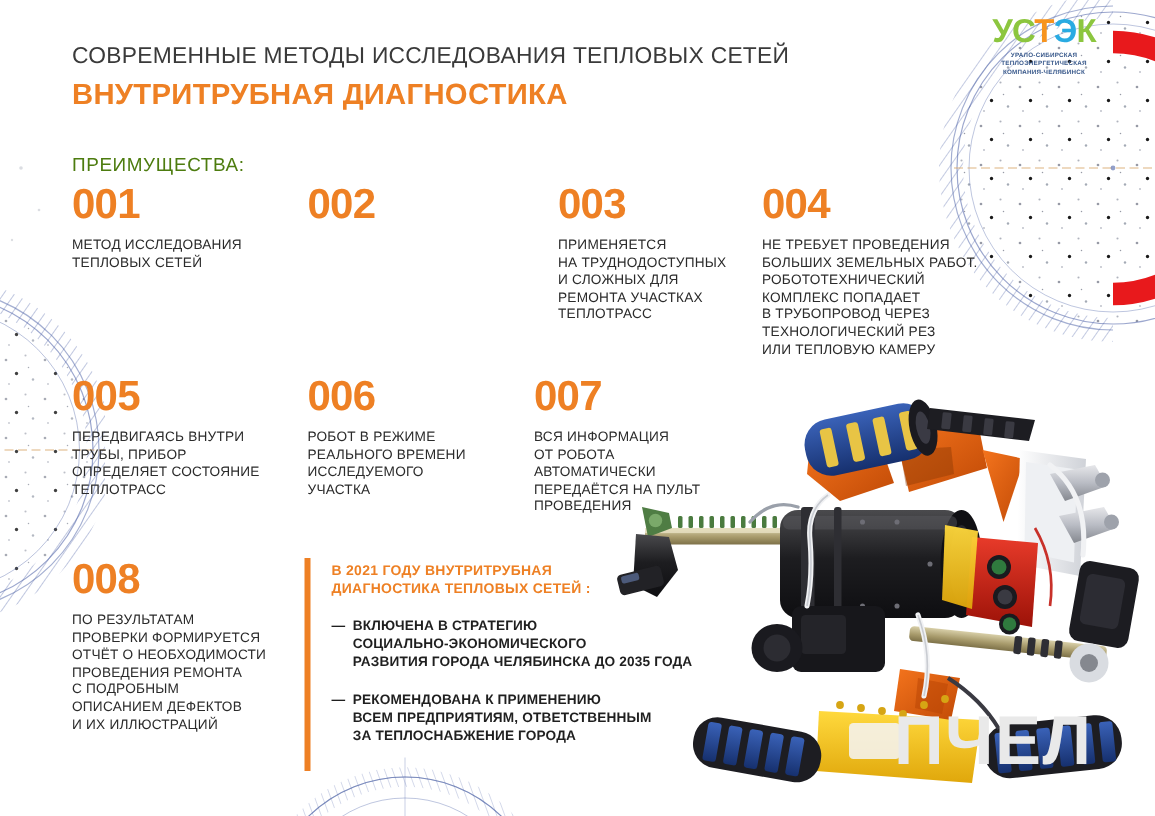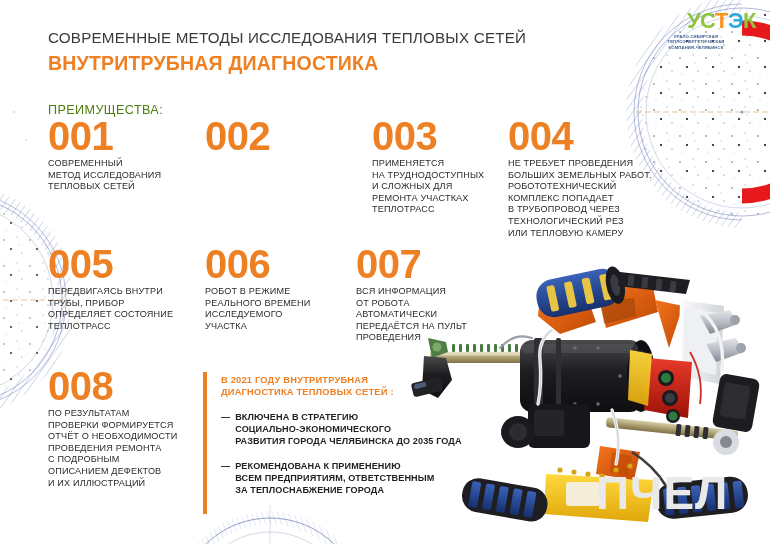--- a/index.html
+++ b/index.html
@@ -26,33 +26,33 @@
     font-size:19.5px;letter-spacing:.2px;color:#ee8024;font-weight:bold;
     white-space:nowrap;line-height:26px;margin-top:2px;
   }
   .adv-label{
     position:absolute;left:48px;top:103px;
     font-size:12.6px;letter-spacing:.4px;color:#4d7c0f;white-space:nowrap;
   }
 
   
   .logo{position:absolute;right:14px;top:10px;width:120px;text-align:center;}
-  .logo-word{font-size:22px;font-weight:bold;letter-spacing:-.5px;line-height:22px;text-align:right;}
+  .logo-word{font-size:22px;font-weight:bold;letter-spacing:-.5px;line-height:22px;}
   .logo-word .g{color:#8cc63f;}
   .logo-word .o{color:#f7941e;}
   .logo-word .b{color:#29abe2;}
   .logo-sub{
     font-size:4.2px;font-weight:bold;color:#3a5a8c;letter-spacing:.15px;
     line-height:5.4px;margin-top:2px;text-align:center;
   }
 
   
   .adv{position:absolute;}
   .adv .num{
-    color:#ee8024;font-size:40px;font-weight:bold;letter-spacing:-.5px;
+    color:#ee8024;font-size:28px;font-weight:bold;letter-spacing:-.5px;
     line-height:32px;
   }
   .adv .body{
     margin-top:6px;font-size:9.1px;line-height:11.6px;color:#2b2b2b;
     letter-spacing:.15px;
   }
   .adv .body div{white-space:nowrap;}
 
   
   #adv-001{left:48px;  top:120px; width:160px;}
@@ -374,21 +374,20 @@
     <div class="logo-sub">
       <div>УРАЛО-СИБИРСКАЯ</div>
       <div>ТЕПЛОЭНЕРГЕТИЧЕСКАЯ</div>
       <div>КОМПАНИЯ-ЧЕЛЯБИНСК</div>
     </div>
   </div>
 
   <div class="adv" id="adv-001">
     <div class="num">001</div>
     <div class="body">
-      <div>СОВРЕМЕННЫЙ</div>
       <div>МЕТОД ИССЛЕДОВАНИЯ</div>
       <div>ТЕПЛОВЫХ СЕТЕЙ</div>
     </div>
   </div>
 
   <div class="adv" id="adv-002">
     <div class="num">002</div>
   </div>
 
   <div class="adv" id="adv-003">

